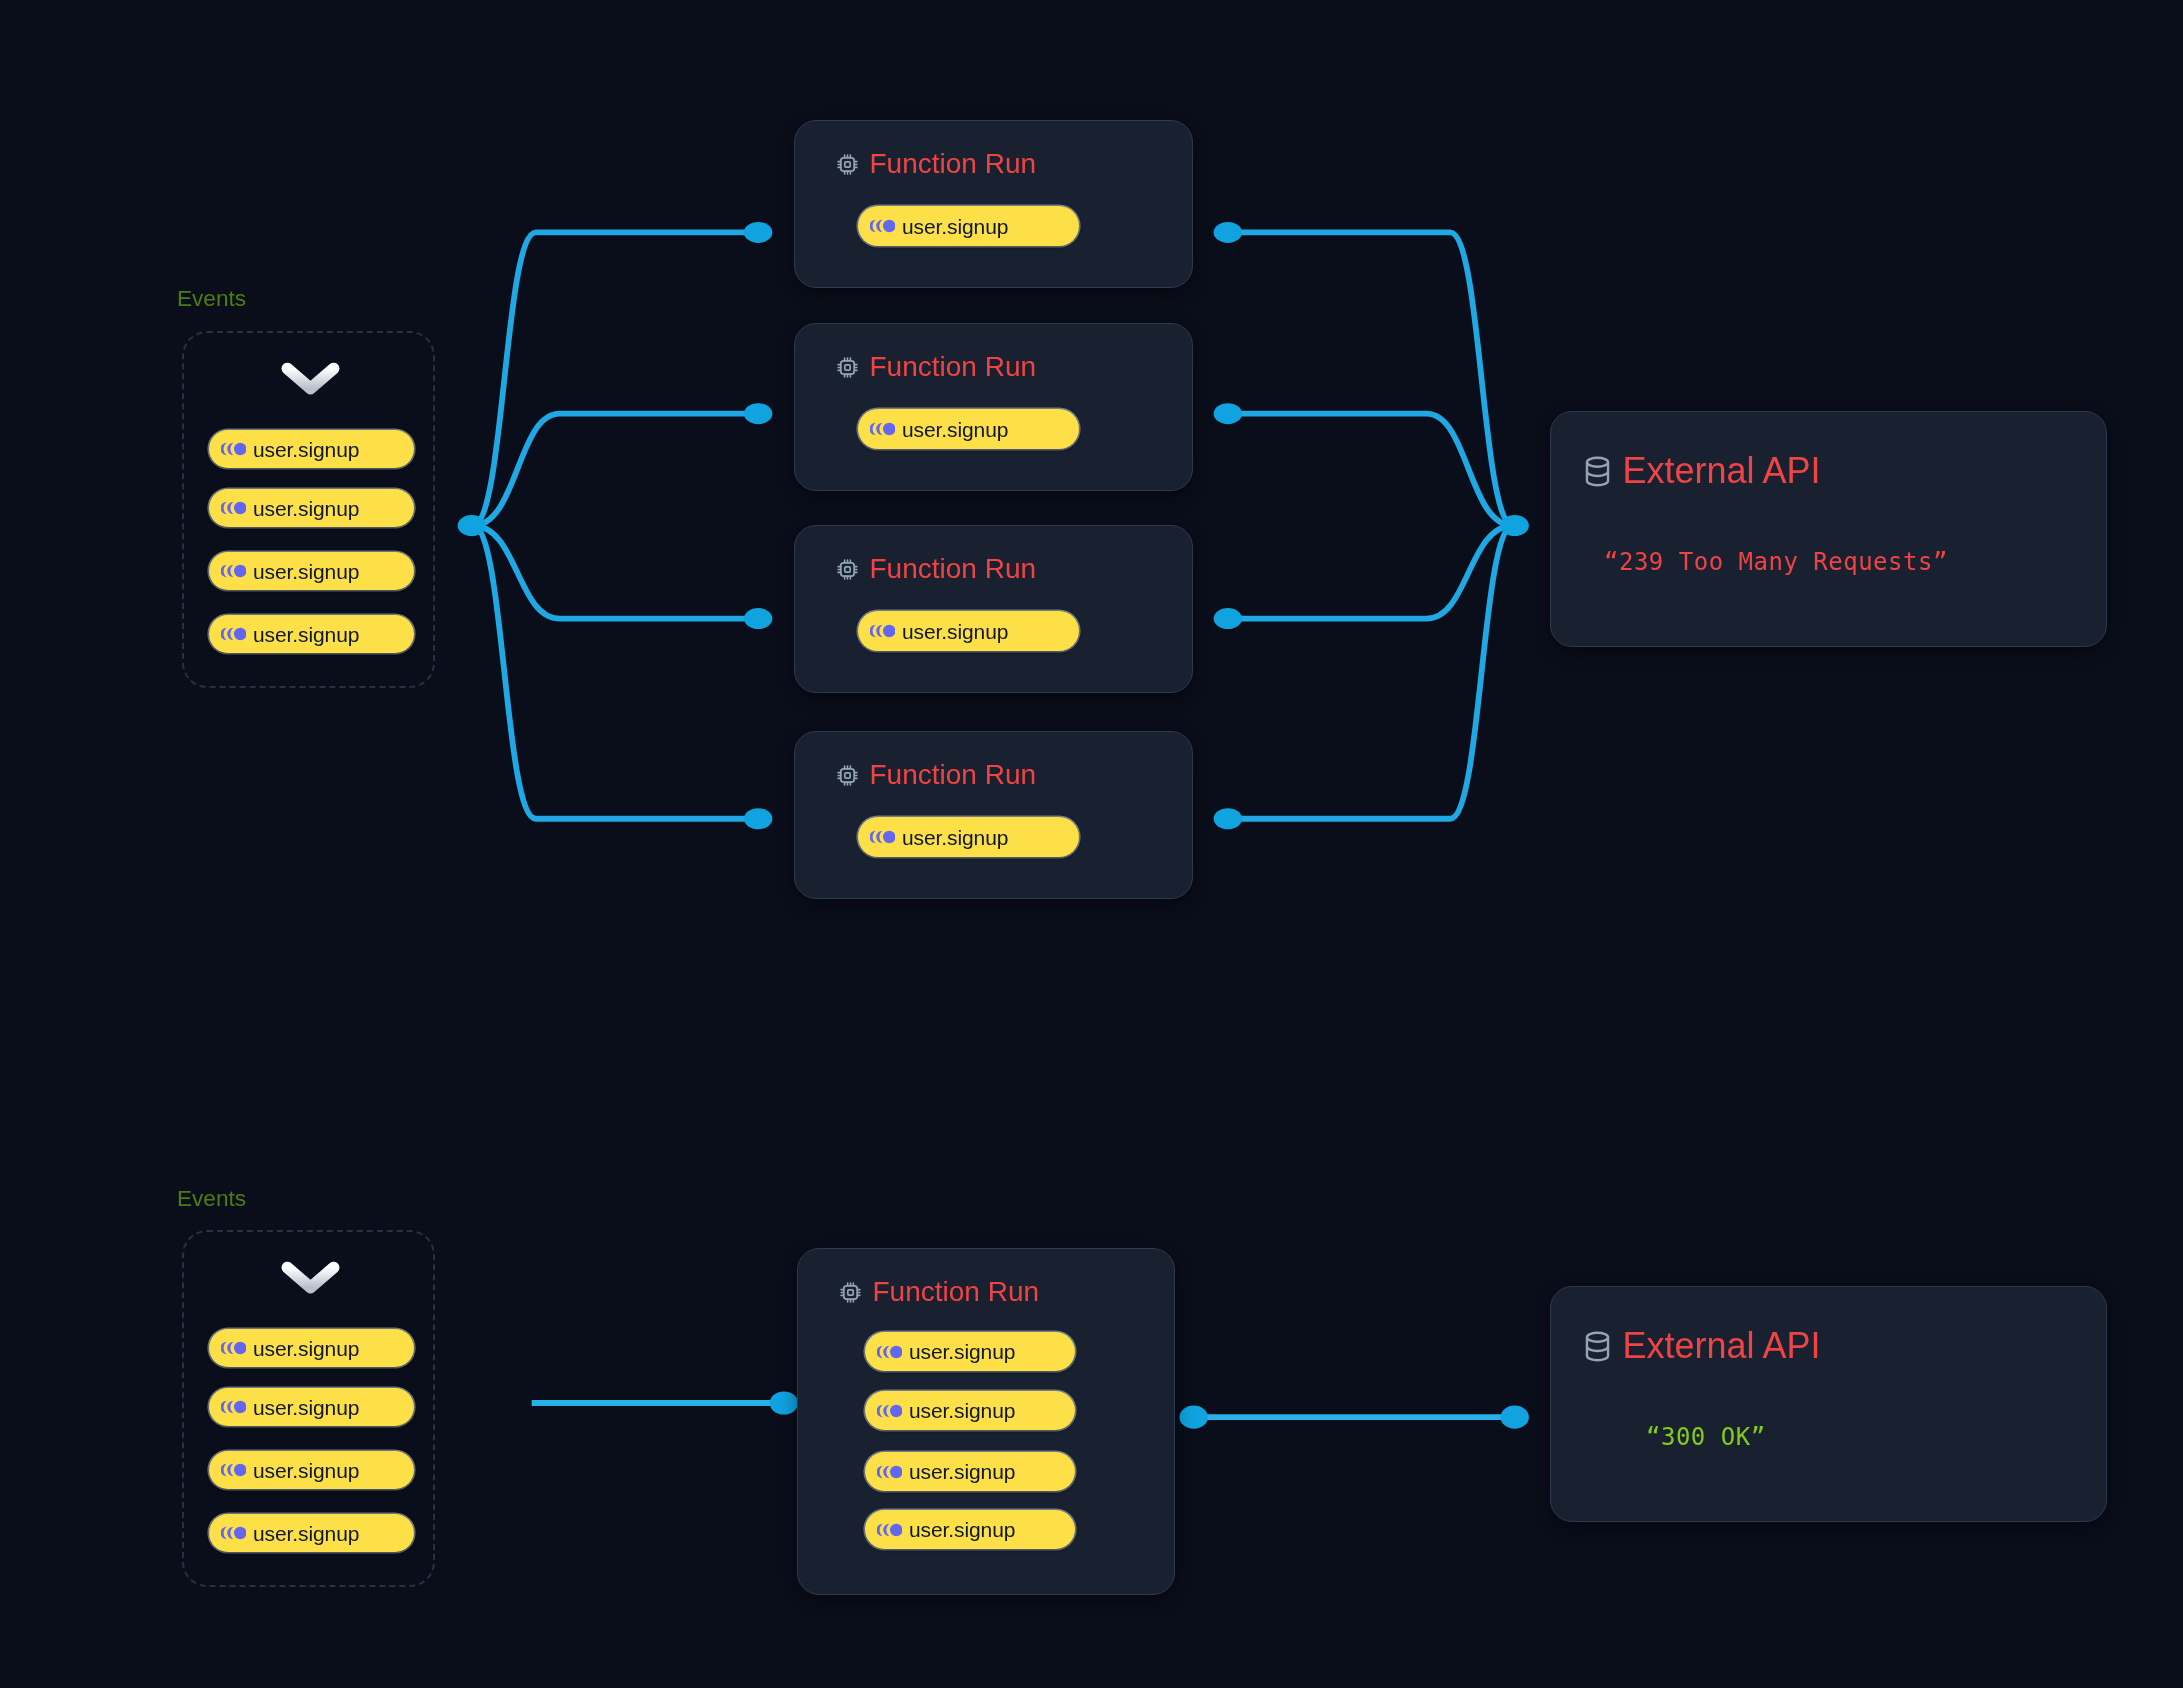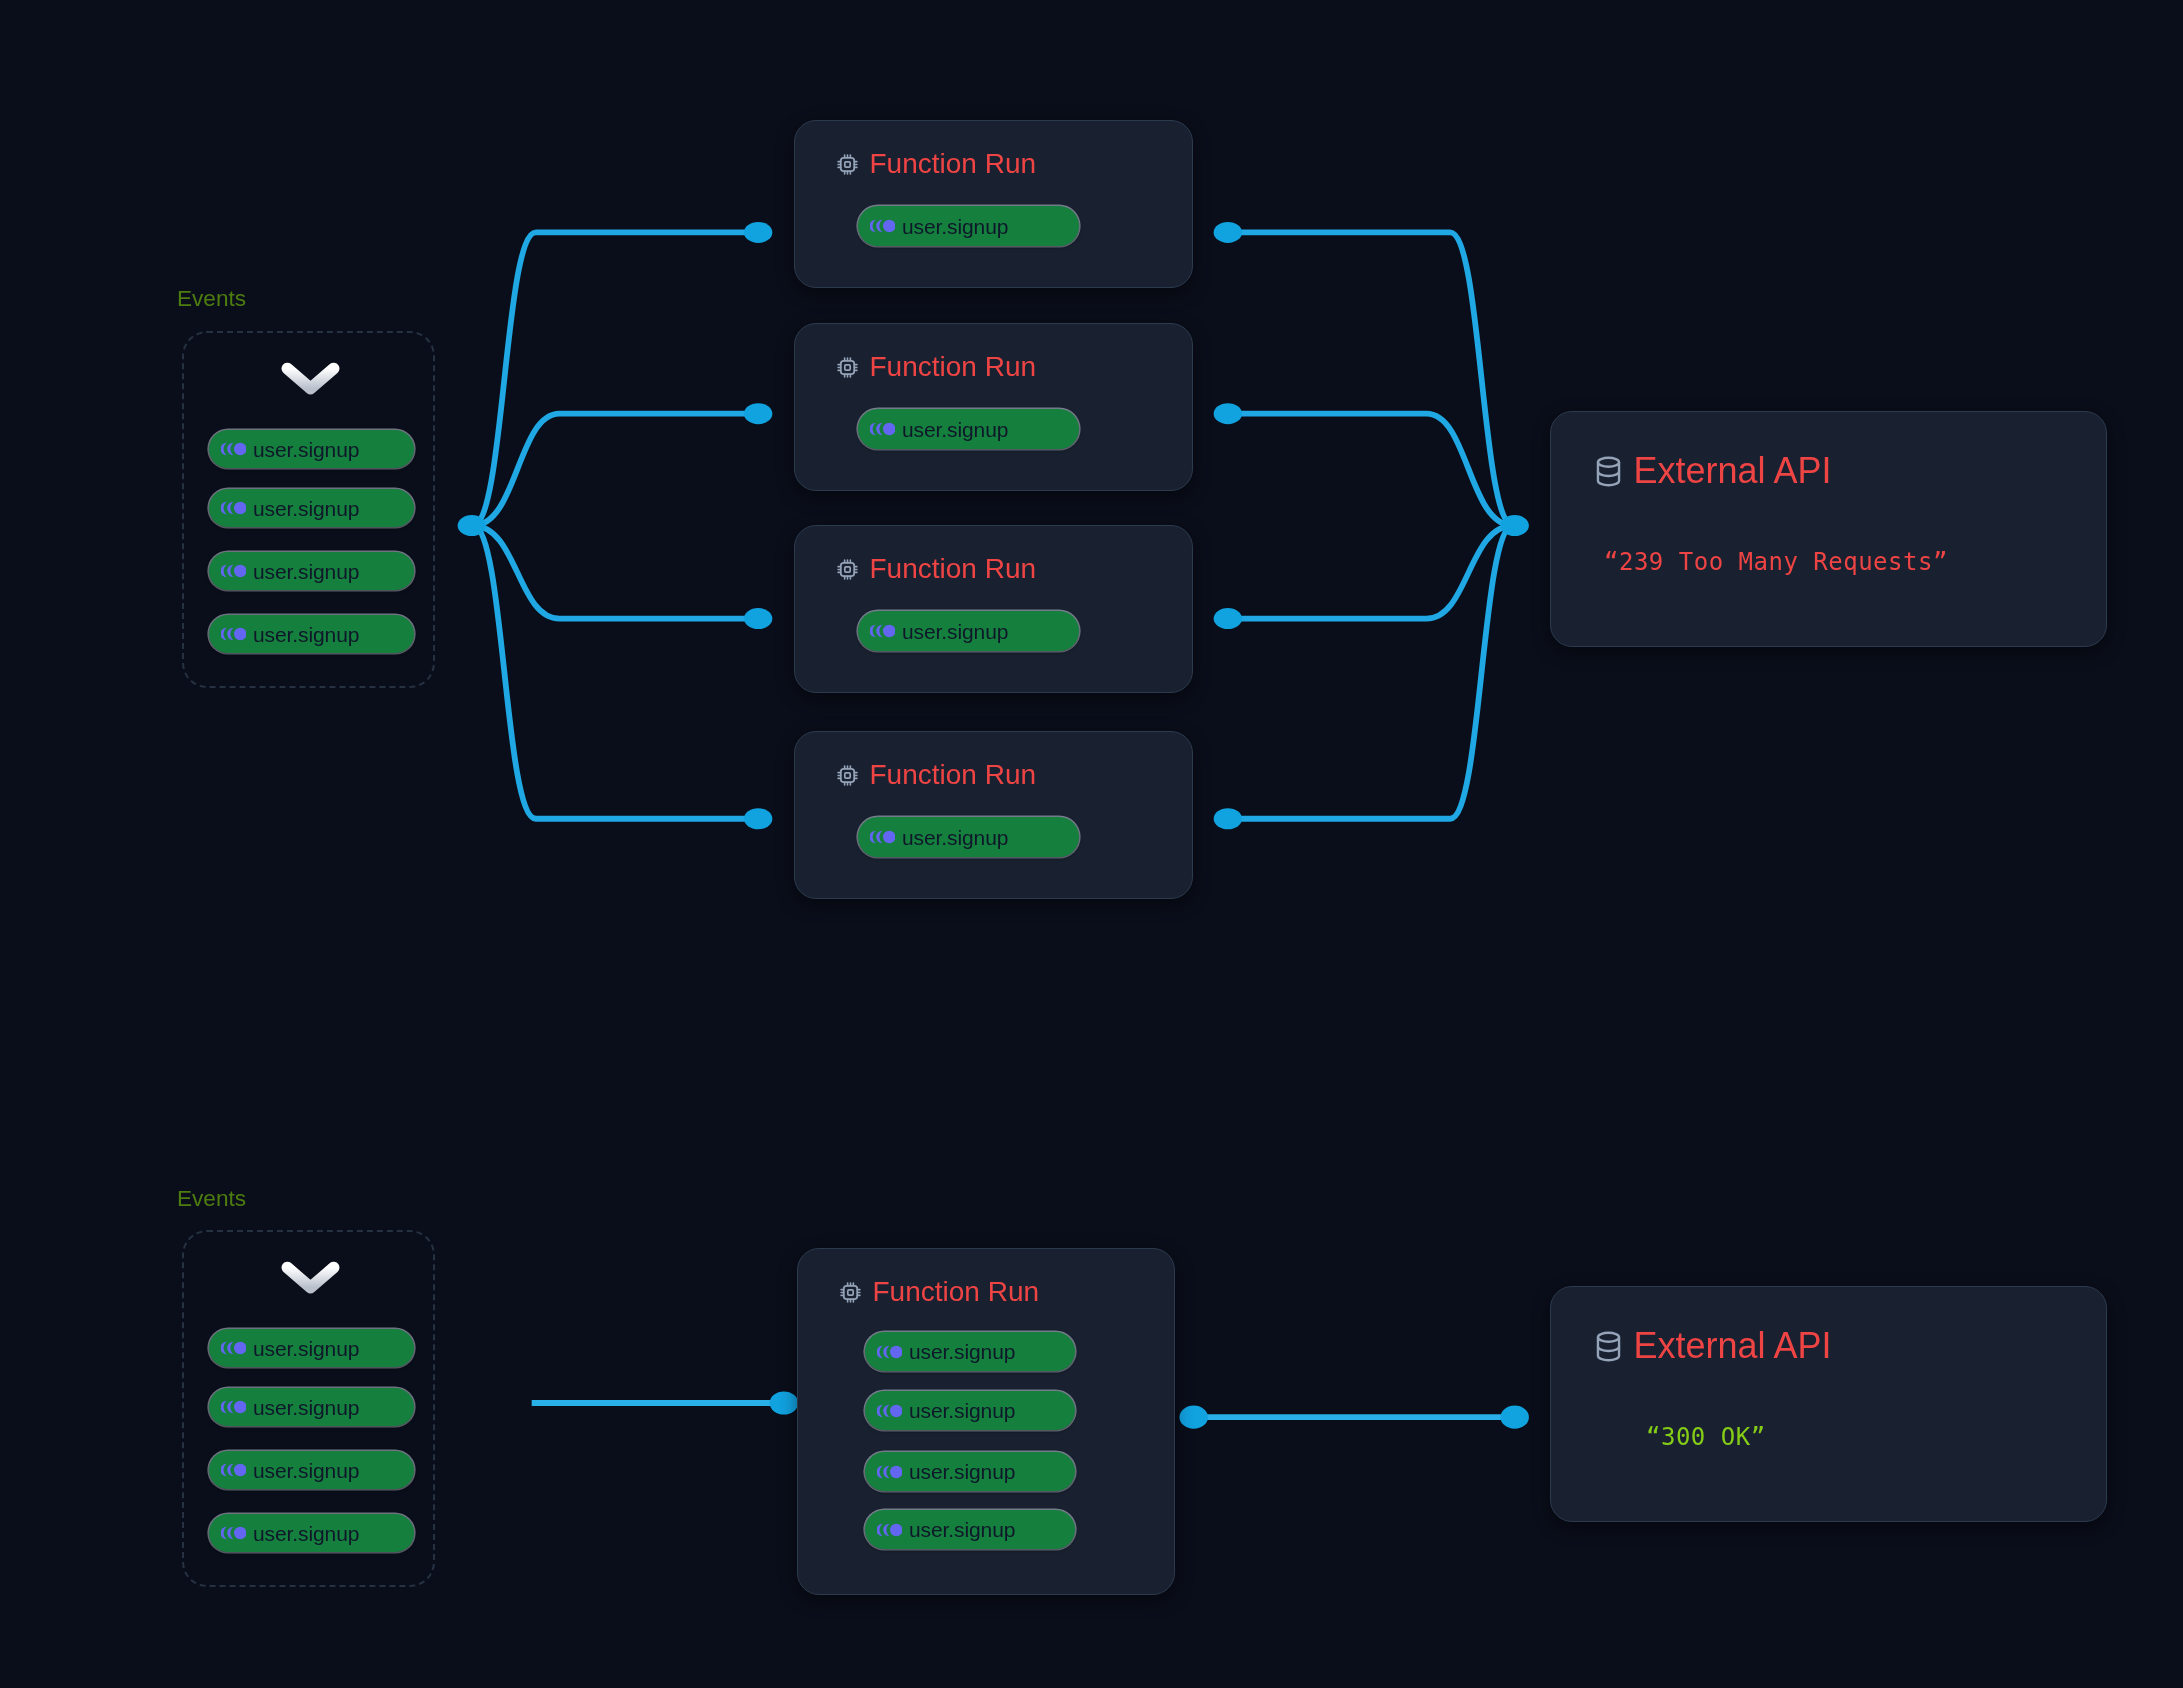--- a/index.html
+++ b/index.html
@@ -42,21 +42,21 @@
   .chevron{
     position:absolute;
     width:59px;height:33px;
   }
 
   
   .pill{
     position:absolute;
     display:flex;
     align-items:center;
-    background:#15803d;
+    background:#fde047;
     border-radius:525px;
     box-shadow:0 1.6px 3.7px rgba(0,0,0,.45), 0 0 0 1.6px rgba(203,213,225,.55);
     box-sizing:border-box;
     padding:0 13.7px 0 11.6px;
   }
   .pill .pill-icon{
     width:25px;height:16px;
     flex:0 0 auto;
     margin-right:7.4px;
     display:block;
@@ -88,21 +88,21 @@
   }
   .card-head .head-label{
     color:#ef4444;
     font-weight:400;
     line-height:1;
   }
   .fn-head{left:41px;top:29px;}
   .fn-head .head-label{font-size:28px;}
   .fn-head .ico{width:23px;height:23px;display:block;}
 
-  .api-head{left:43px;top:41px;}
+  .api-head{left:32px;top:41px;}
   .api-head .head-label{font-size:36px;}
   .api-head .ico{width:29px;height:33px;display:block;}
 
   .api-status{
     position:absolute;
     font-family:"DejaVu Sans Mono", monospace;
     font-size:24px;
     letter-spacing:0.5px;
     white-space:nowrap;
   }

